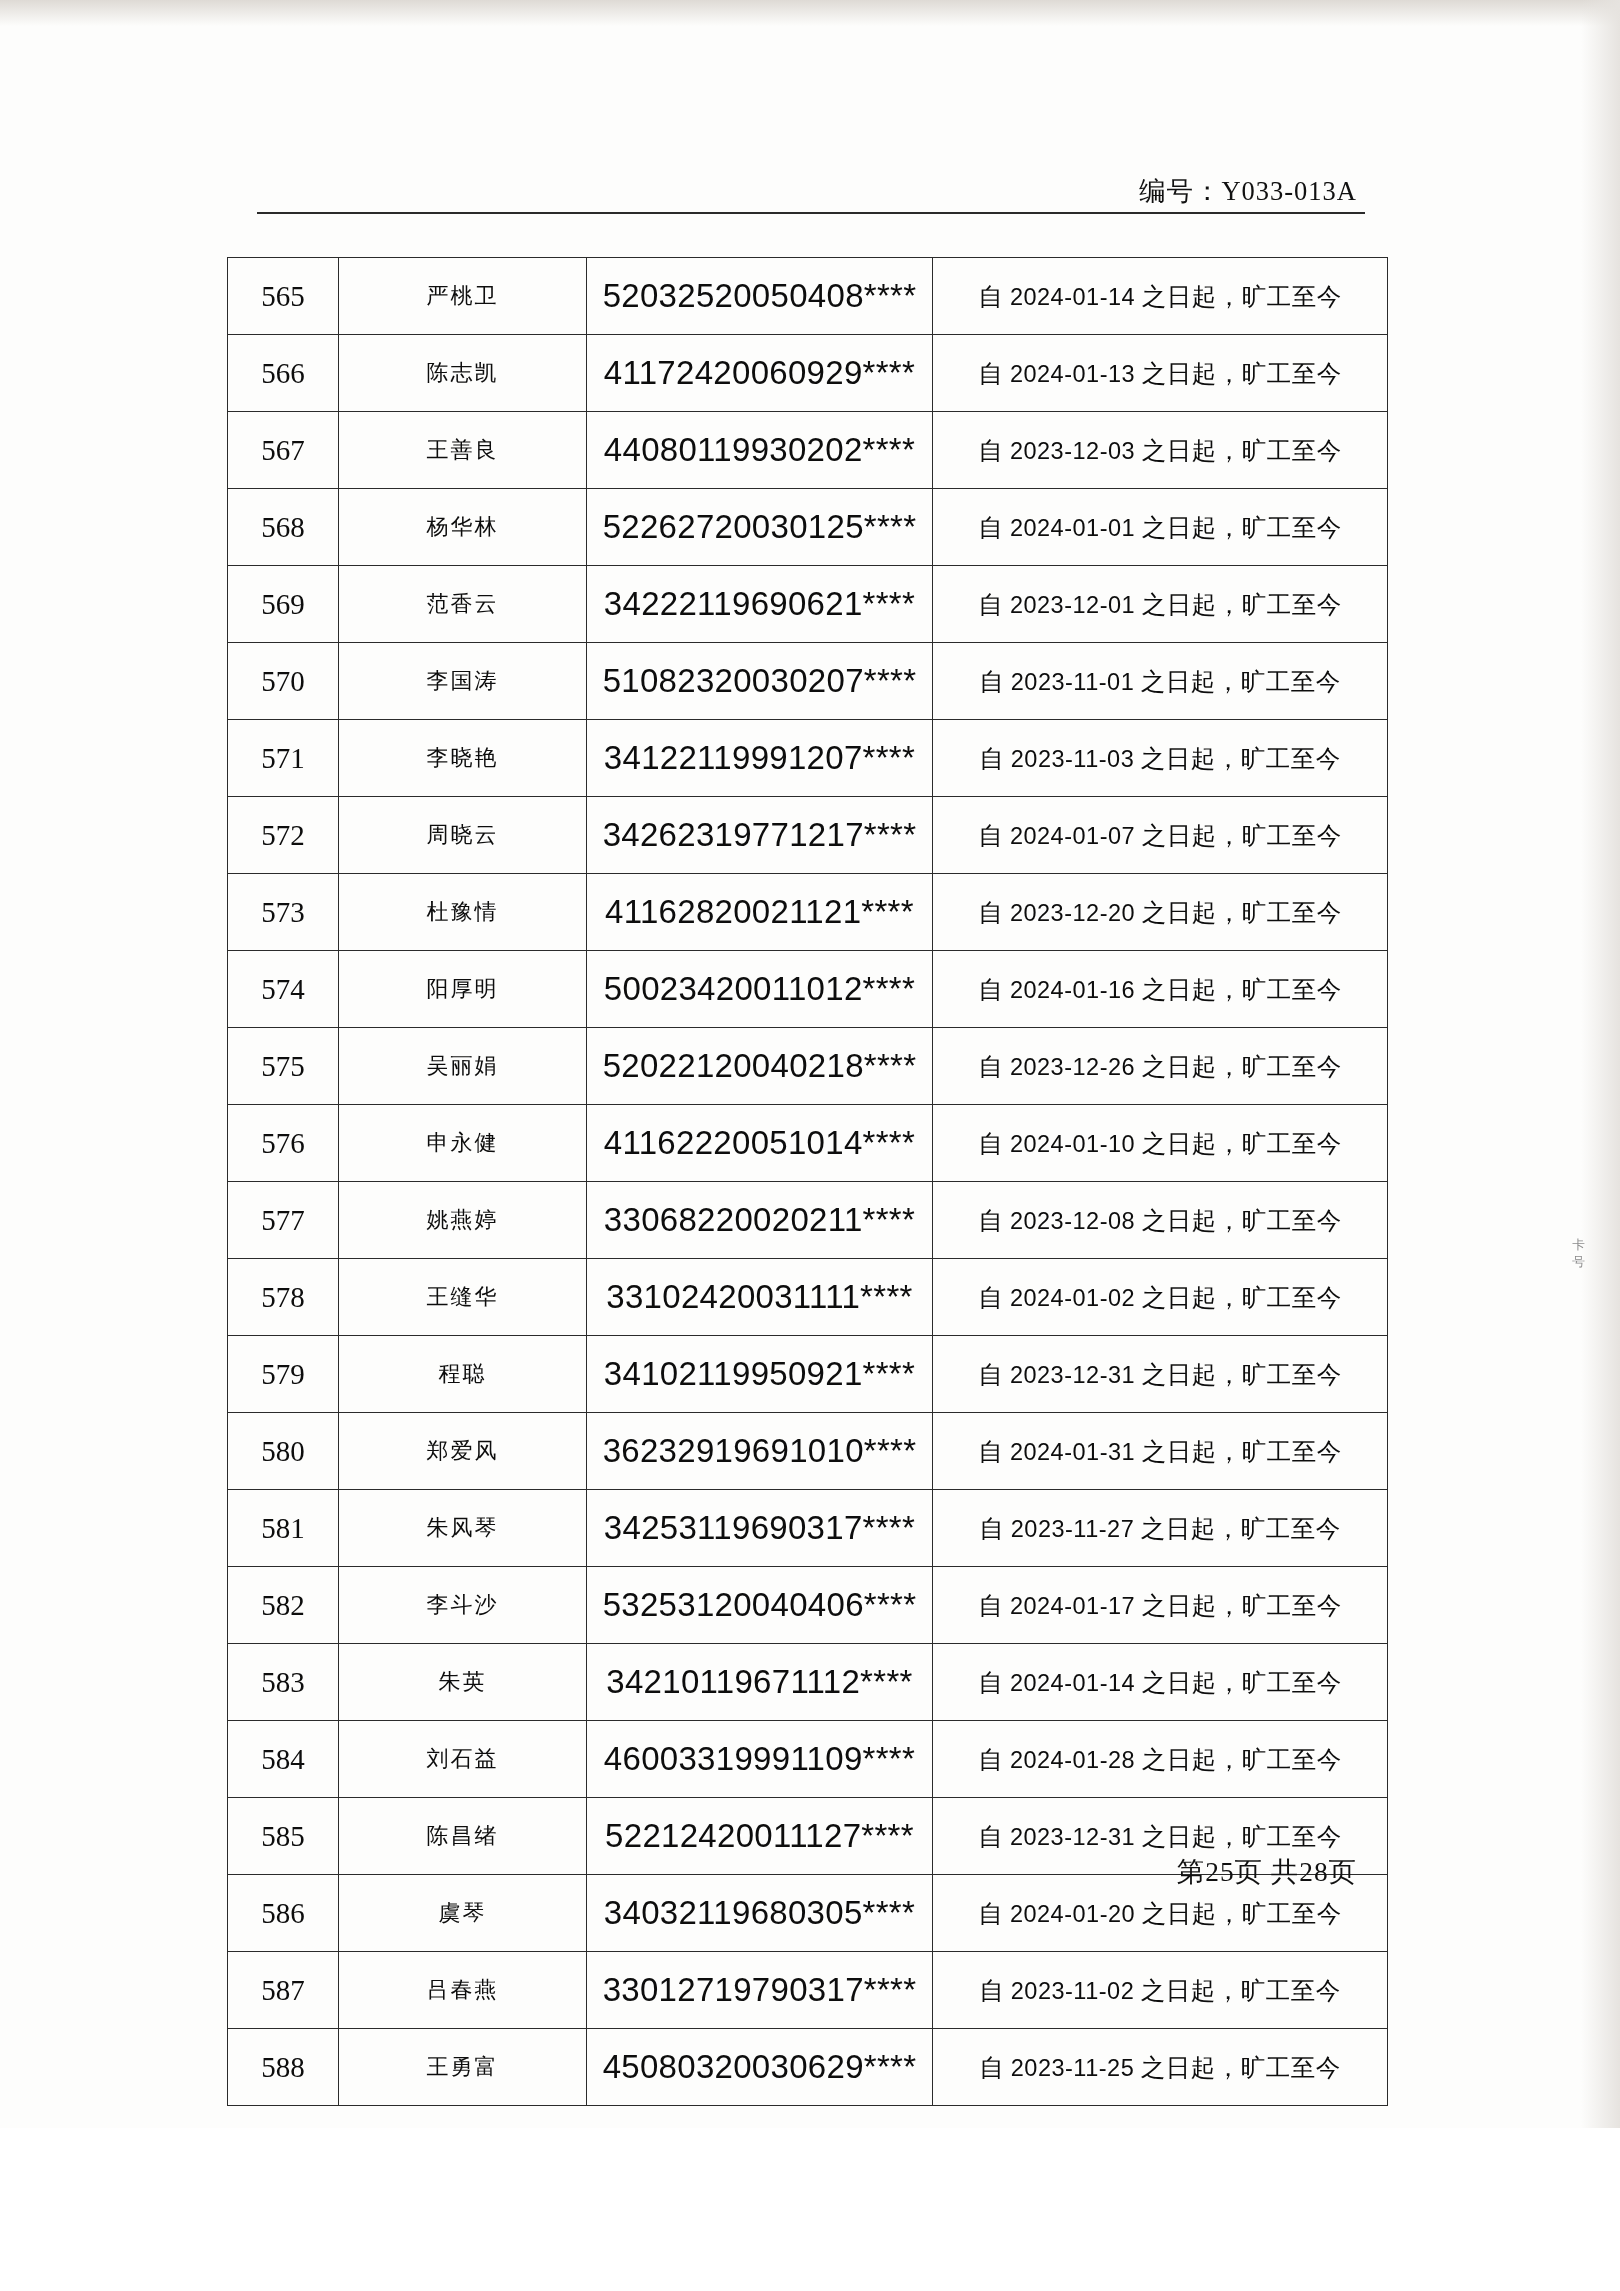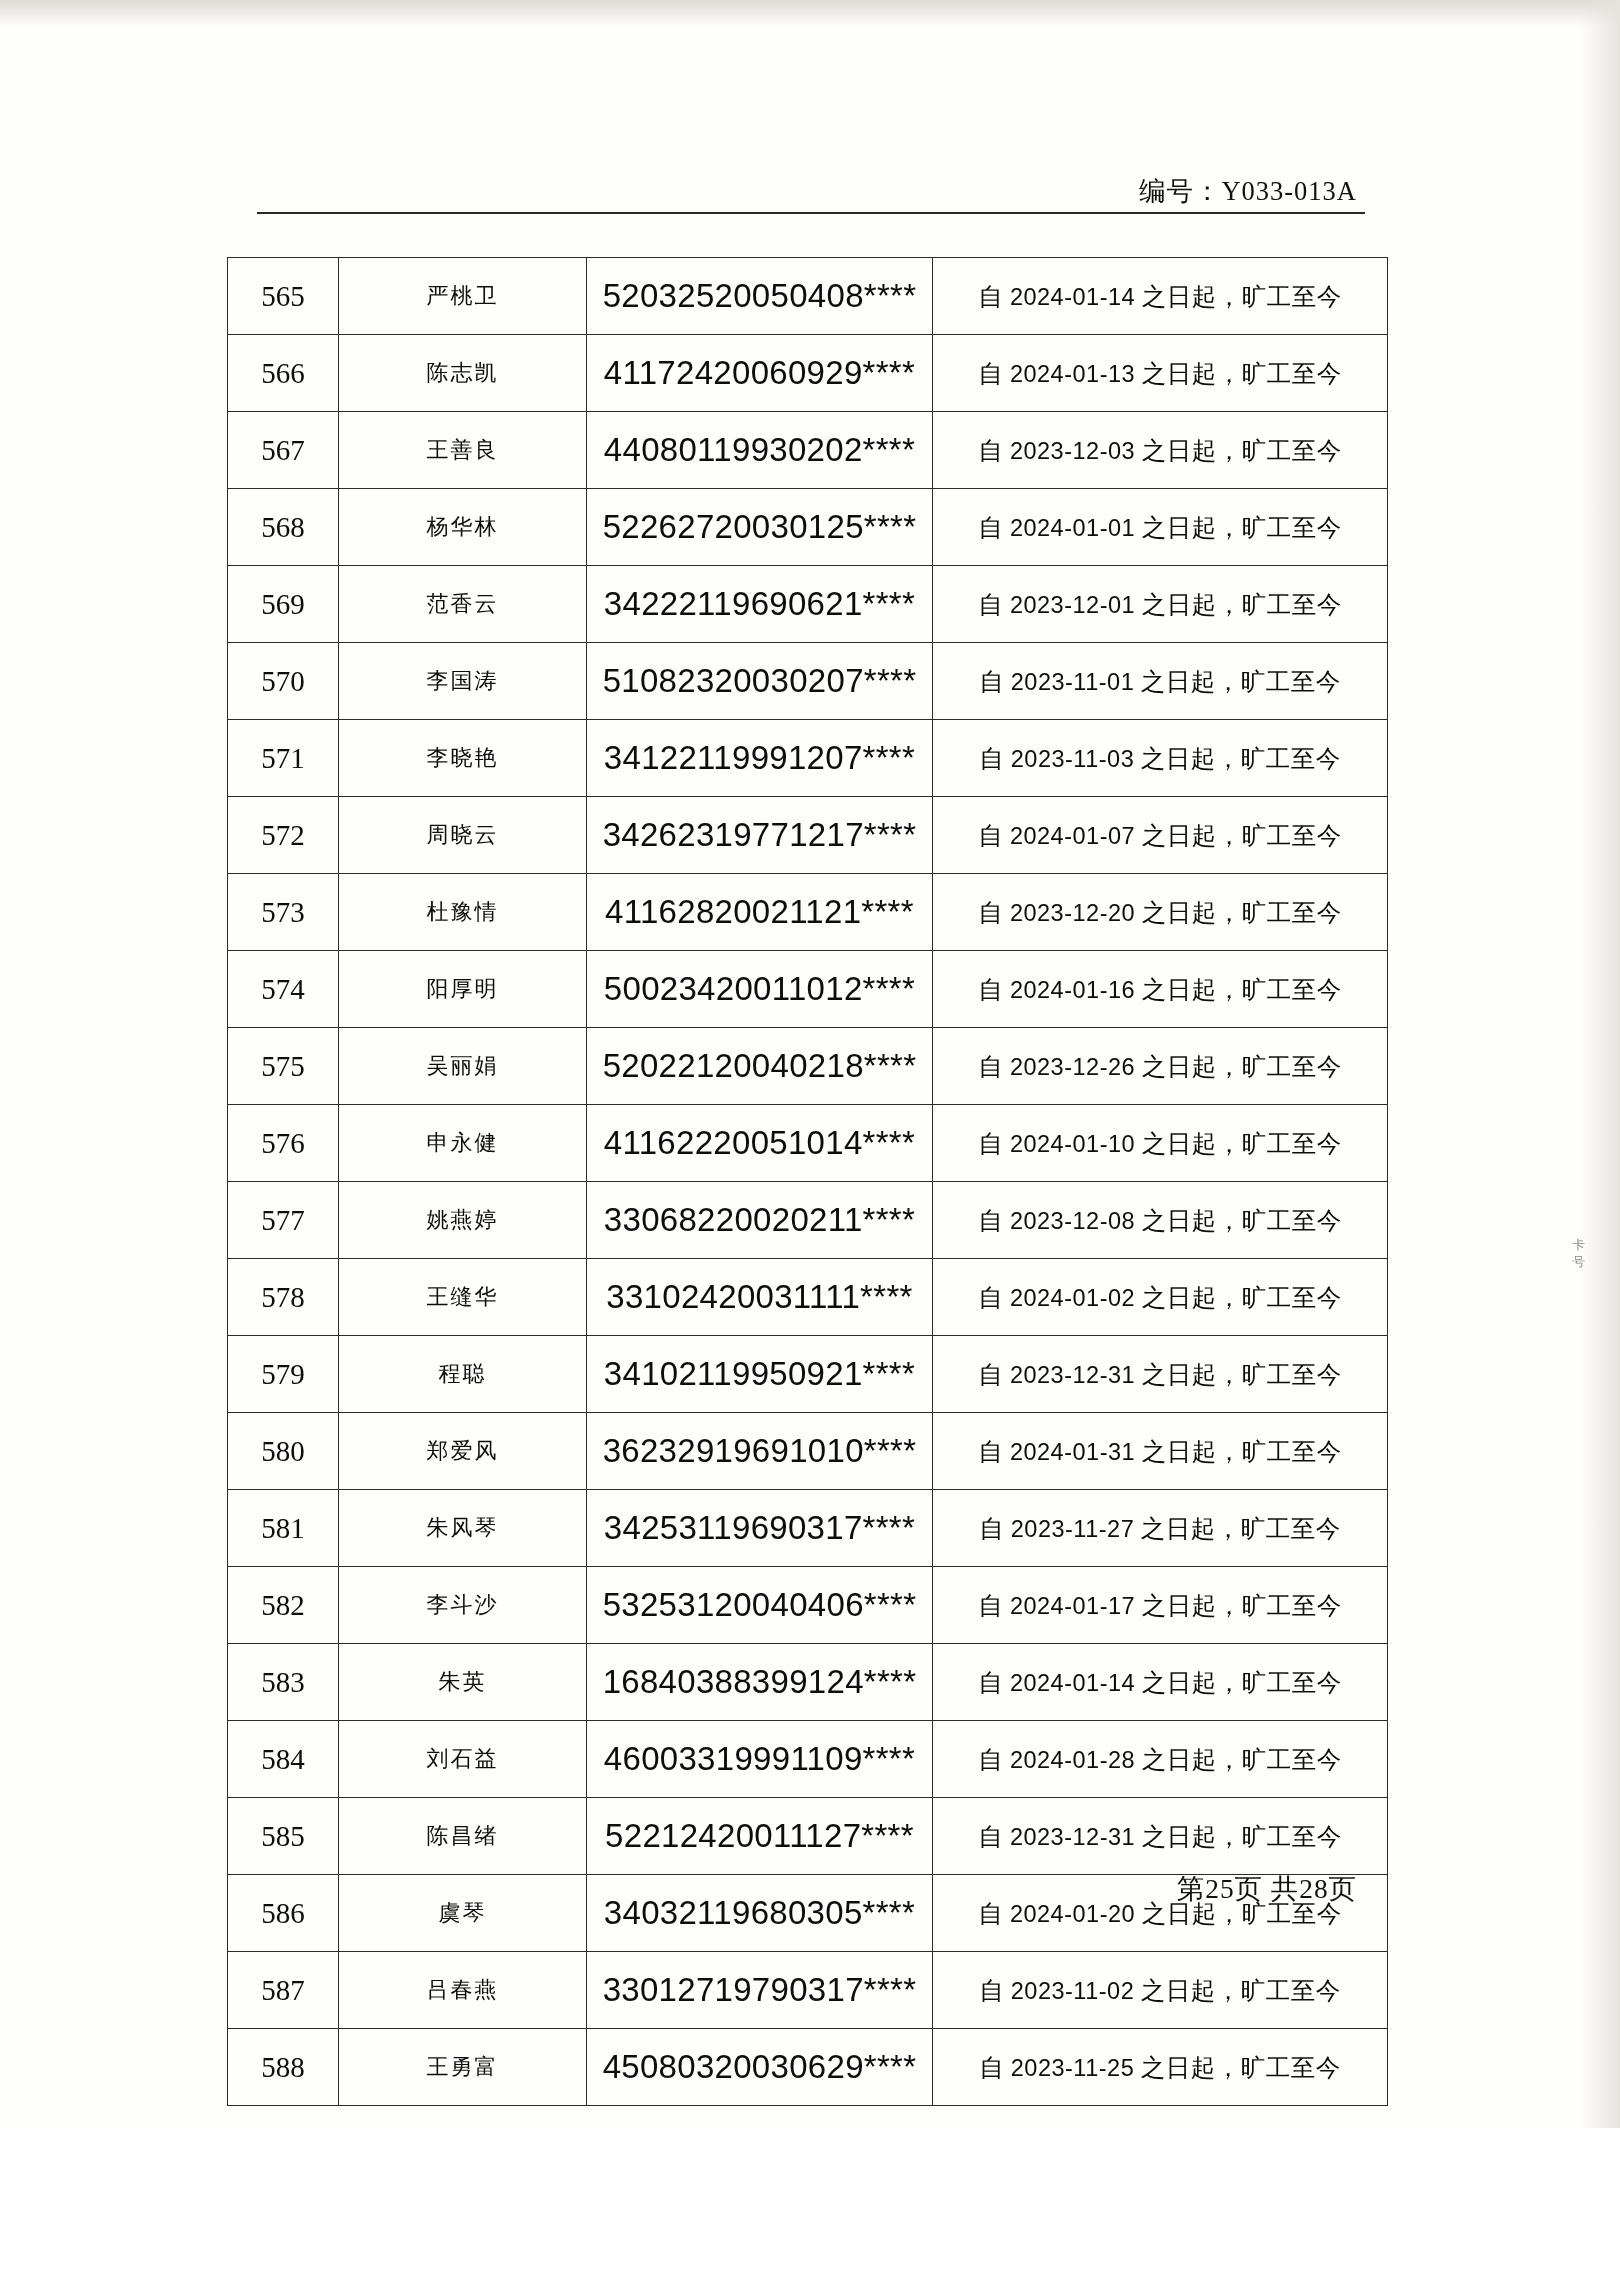--- a/index.html
+++ b/index.html
@@ -98,21 +98,21 @@
     white-space: nowrap;
   }
   .note-date {
     font-family: "Liberation Sans", sans-serif;
     font-size: 23.5px;
   }
 
   .footer {
     position: absolute;
     right: 263px;
-    bottom: 221px;
+    bottom: 238px;
     font-size: 27.4px;
     color: #111;
     letter-spacing: 1px;
     white-space: nowrap;
   }
   .pg-num { font-family: "Liberation Serif", serif; }
 
   .margin-mark {
     position: absolute;
     right: 35px;
@@ -241,21 +241,21 @@
           </tr>
           <tr>
             <td class="c-index">582</td>
             <td class="c-name">李斗沙</td>
             <td class="c-id">53253120040406****</td>
             <td class="c-note"><span class="note-line"><span>自</span> <span class="note-date">2024-01-17</span> <span>之日起，旷工至今</span></span></td>
           </tr>
           <tr>
             <td class="c-index">583</td>
             <td class="c-name">朱英</td>
-            <td class="c-id">16840388399124****</td>
+            <td class="c-id">34210119671112****</td>
             <td class="c-note"><span class="note-line"><span>自</span> <span class="note-date">2024-01-14</span> <span>之日起，旷工至今</span></span></td>
           </tr>
           <tr>
             <td class="c-index">584</td>
             <td class="c-name">刘石益</td>
             <td class="c-id">46003319991109****</td>
             <td class="c-note"><span class="note-line"><span>自</span> <span class="note-date">2024-01-28</span> <span>之日起，旷工至今</span></span></td>
           </tr>
           <tr>
             <td class="c-index">585</td>

